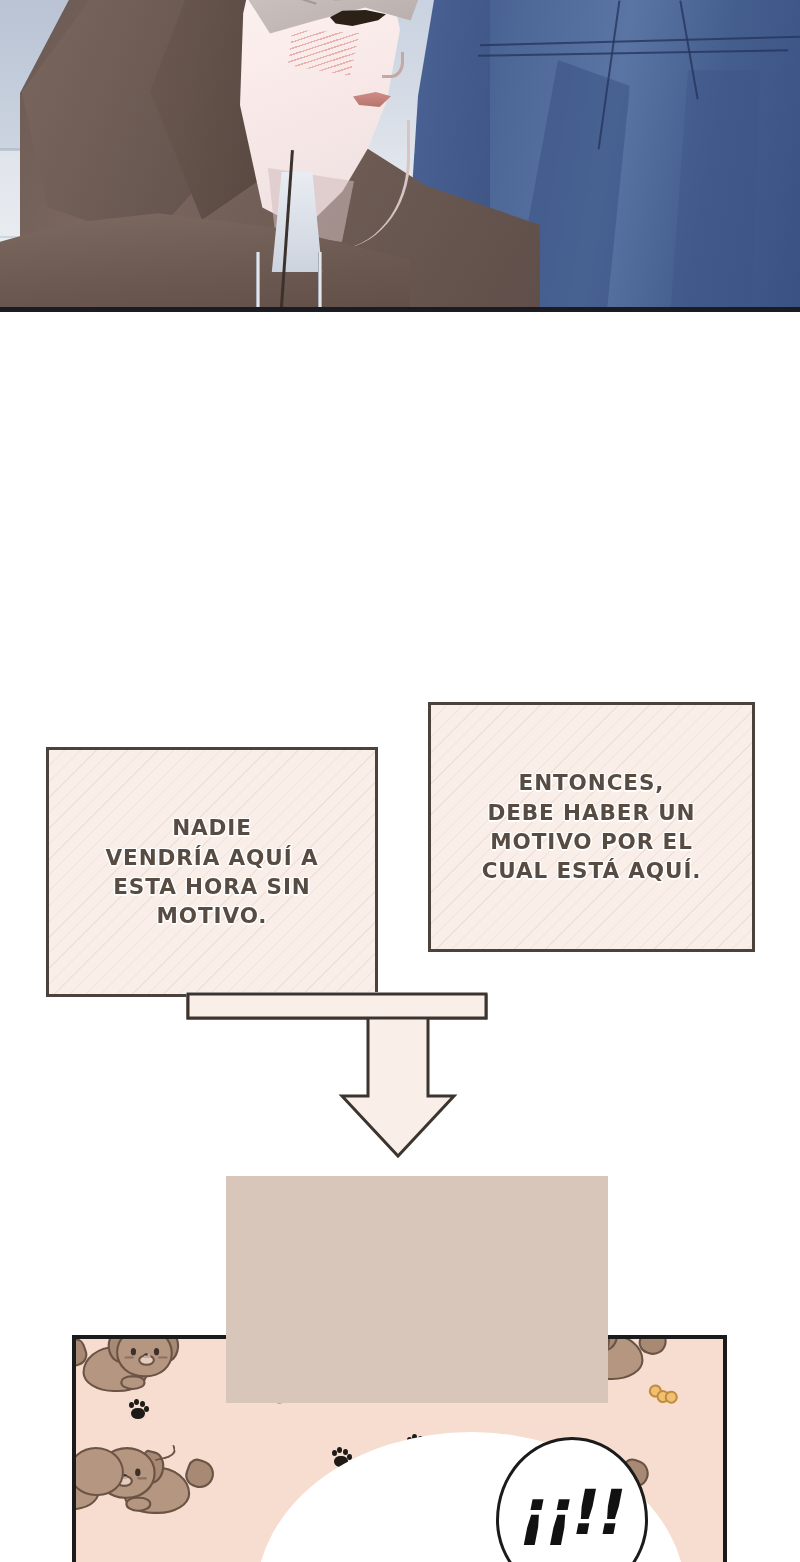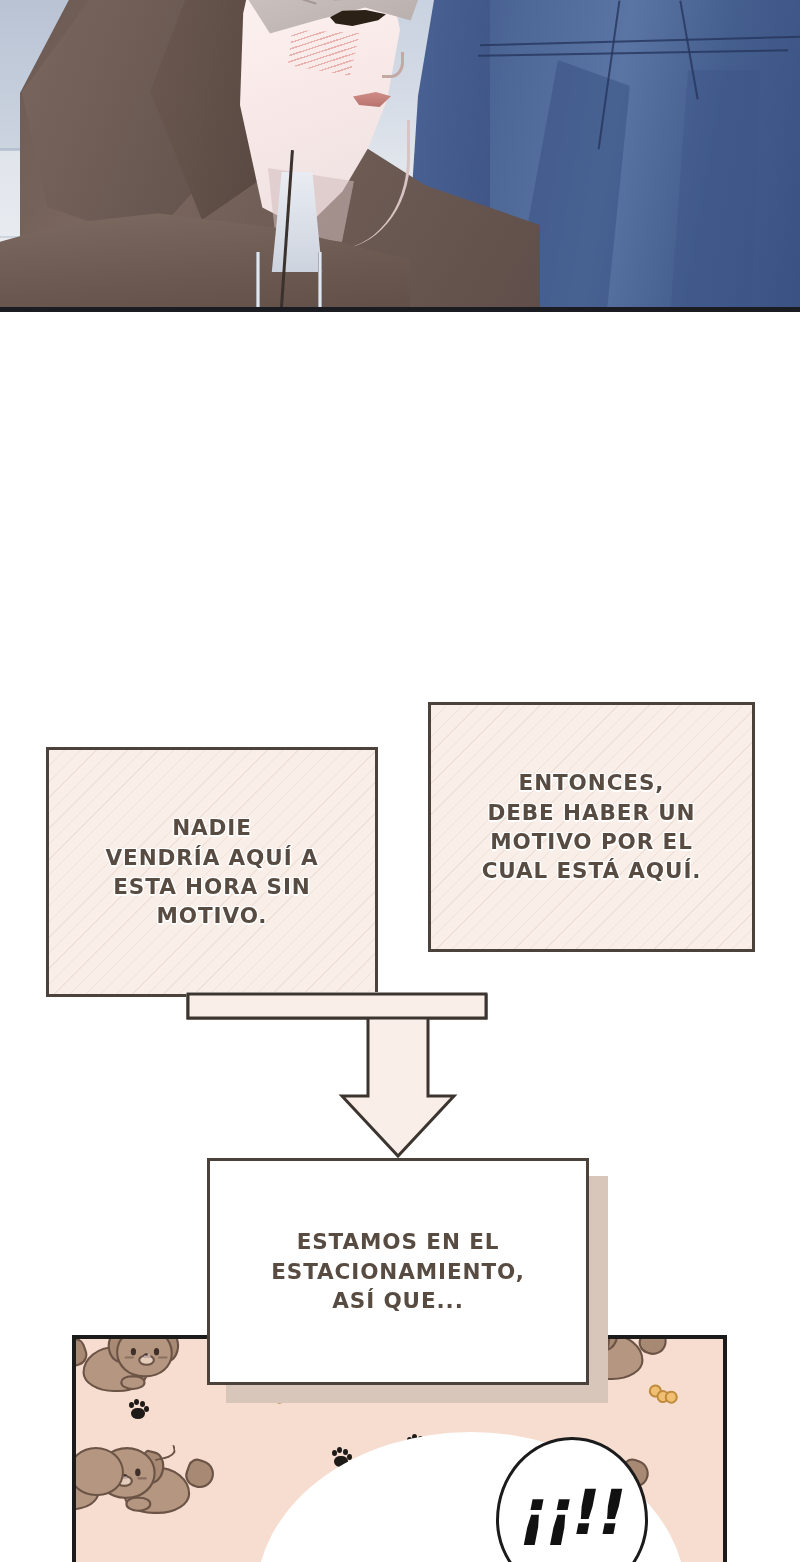--- a/index.html
+++ b/index.html
@@ -423,25 +423,20 @@
       <path d="M -8,-10 L -8,22 L 16,22 L 16,96 L 86,96 L 86,140 L 118,178 L 150,140 L 150,96 L 380,96 L 380,22 L 404,22 L 404,-10 Z" transform="translate(0,0)" fill="#ffffff" stroke="#ffffff" stroke-width="14"></path>
 
       <path d="M 4,4 L 4,28 L 86,28 L 86,100 L 120,150 L 154,100 L 154,28 L 392,28 L 392,4" fill="none" stroke="none"></path>
       <path d="M 2,2 L 2,26 L 300,26 L 300,2" fill="#f9efe8" stroke="#3c342f" stroke-width="3"></path>
       <path d="M 182,26 L 182,104 L 156,104 L 212,164 L 268,104 L 242,104 L 242,26" fill="#f9efe8" stroke="#3c342f" stroke-width="3" stroke-linejoin="miter"></path>
       <rect x="2" y="2" width="298" height="24" fill="#f9efe8" stroke="#3c342f" stroke-width="3"></rect>
     </svg>
   </div>
 
   <div class="bubble3-shadow"></div>
-  <div id="bubble-3">
-    <div class="bubble-text">ESTAMOS EN EL
-ESTACIONAMIENTO,
-ASÍ QUE...</div>
-  </div>
 
   <div class="dog-panel">
     <div class="dog-panel-inner">
 
       <div class="puppy" style="left:-4px; top:-12px; transform:scale(1.05);">
         <div class="tail"></div>
           <div class="body"></div>
         <div class="ear-l"></div>
           <div class="ear-r"></div>
         <div class="head"></div>

